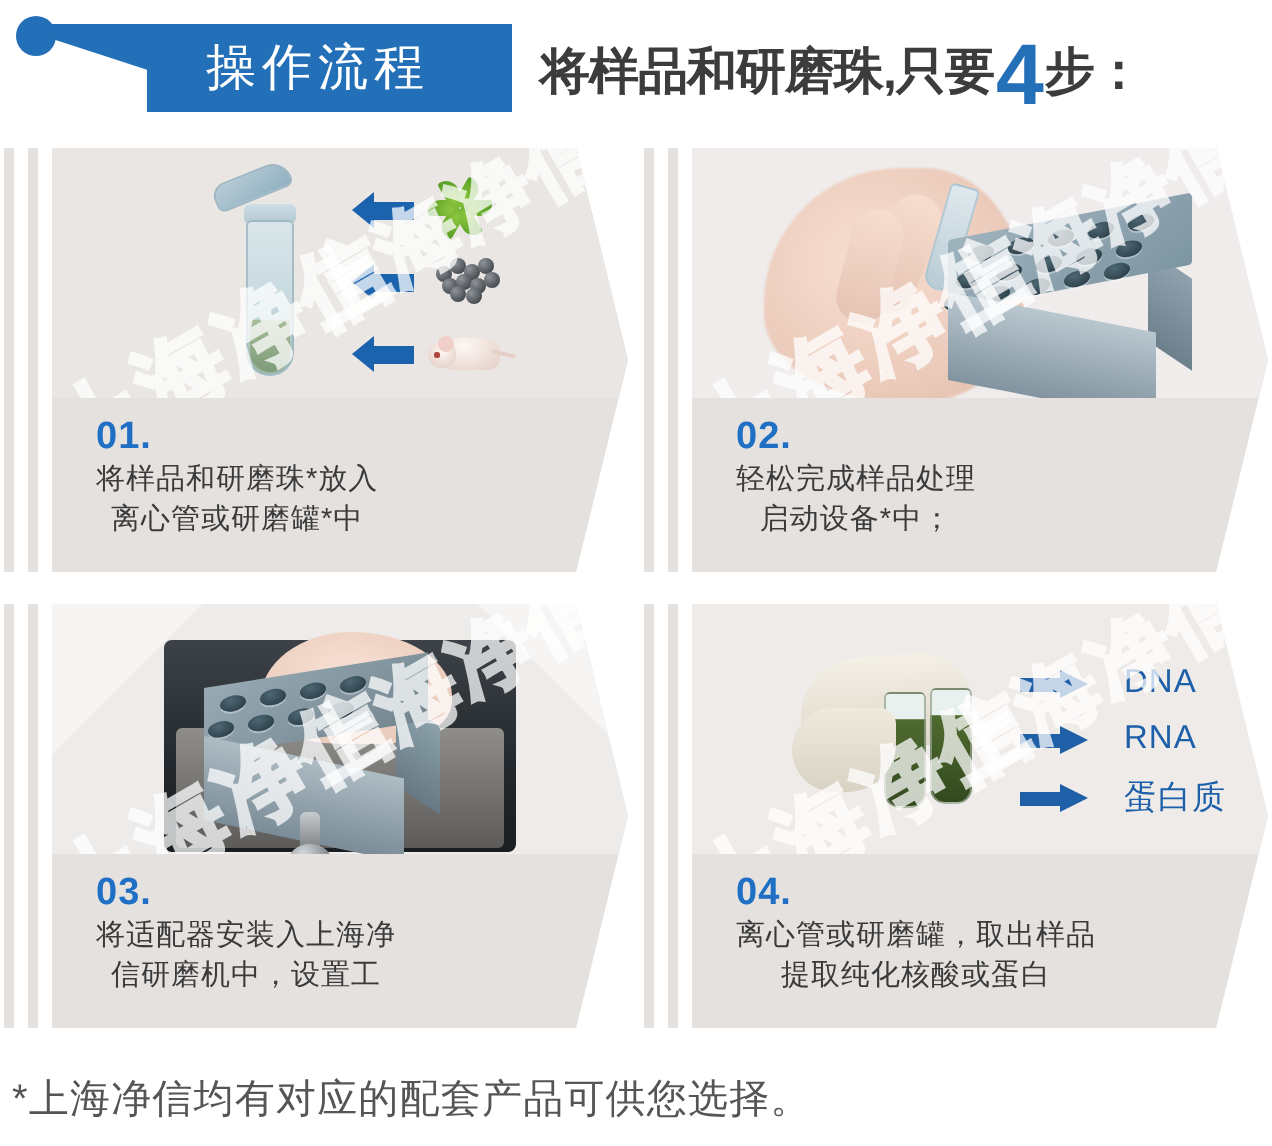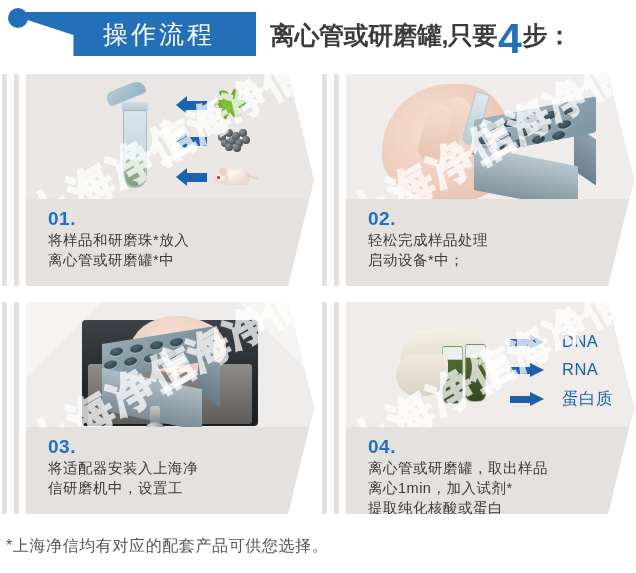--- a/index.html
+++ b/index.html
@@ -72,21 +72,21 @@
 
   .num {
     position: absolute; left: 22px; top: 134px;
     color: #1f6fc4; font-size: 19px; font-weight: bold; letter-spacing: 0.5px;
   }
   .lines {
     position: absolute; left: 22px; top: 156px;
     color: #3a3a3a; font-size: 14.5px; line-height: 20px;
     letter-spacing: 0.5px; white-space: nowrap;
   }
-  .lines div { white-space: nowrap; }
+  .lines div { white-space: nowrap; text-align: center; }
 
   
   .wm {
     position: absolute; pointer-events: none;
     color: transparent; font-size: 40px; font-weight: bold;
     -webkit-text-stroke: 2px rgba(255,255,255,0.78);
     letter-spacing: 2px; white-space: nowrap;
     transform: rotate(-30deg); opacity: 0.95;
   }
   .wm.a { left: -6px;  top: 72px; font-size: 44px; }
@@ -287,34 +287,34 @@
   .ar-right .head {
     position: absolute; left: 20px; top: -2px; width: 0; height: 0;
     border-top: 7px solid transparent; border-bottom: 7px solid transparent;
     border-left: 14px solid #1f5fa8;
   }
   .outlbl { color: #1d5fa8; font-size: 16.5px; font-weight: 500; letter-spacing: .5px; white-space: nowrap; }
 
   
   .footer {
     position: absolute; left: 6px; top: 536px;
-    color: #555555; font-size: 16px; letter-spacing: .6px; white-space: nowrap;
+    color: #555555; font-size: 20px; letter-spacing: .6px; white-space: nowrap;
   }
 </style>
 </head>
 <body>
 
 <div id="root">
 
   <div class="header">
     <div class="hdr-dot"></div>
     <div class="hdr-banner"></div>
     <div class="hdr-banner-label">操作流程</div>
     <div class="hdr-sub">
-      <span>离心管或研磨罐,只要</span>
+      <span>将样品和研磨珠,只要</span>
       <span class="big4">4</span>
       <span>步：</span>
     </div>
   </div>
 
   <div class="grid">
 
     <div class="panel p0">
       <div class="stripe s1"></div>
       <div class="stripe s2"></div>
@@ -505,21 +505,20 @@
               <div class="outlbl">蛋白质</div>
             </div>
           </div>
           <div class="wm a">上海净信</div>
           <div class="wm b">上海净信</div>
         </div>
 
         <div class="num">04.</div>
         <div class="lines">
           <div>离心管或研磨罐，取出样品</div>
-          <div>离心1min，加入试剂*</div>
           <div>提取纯化核酸或蛋白</div>
         </div>
       </div>
     </div>
 
   </div>
 
   <div class="footer">*上海净信均有对应的配套产品可供您选择。</div>
 
 </div>

